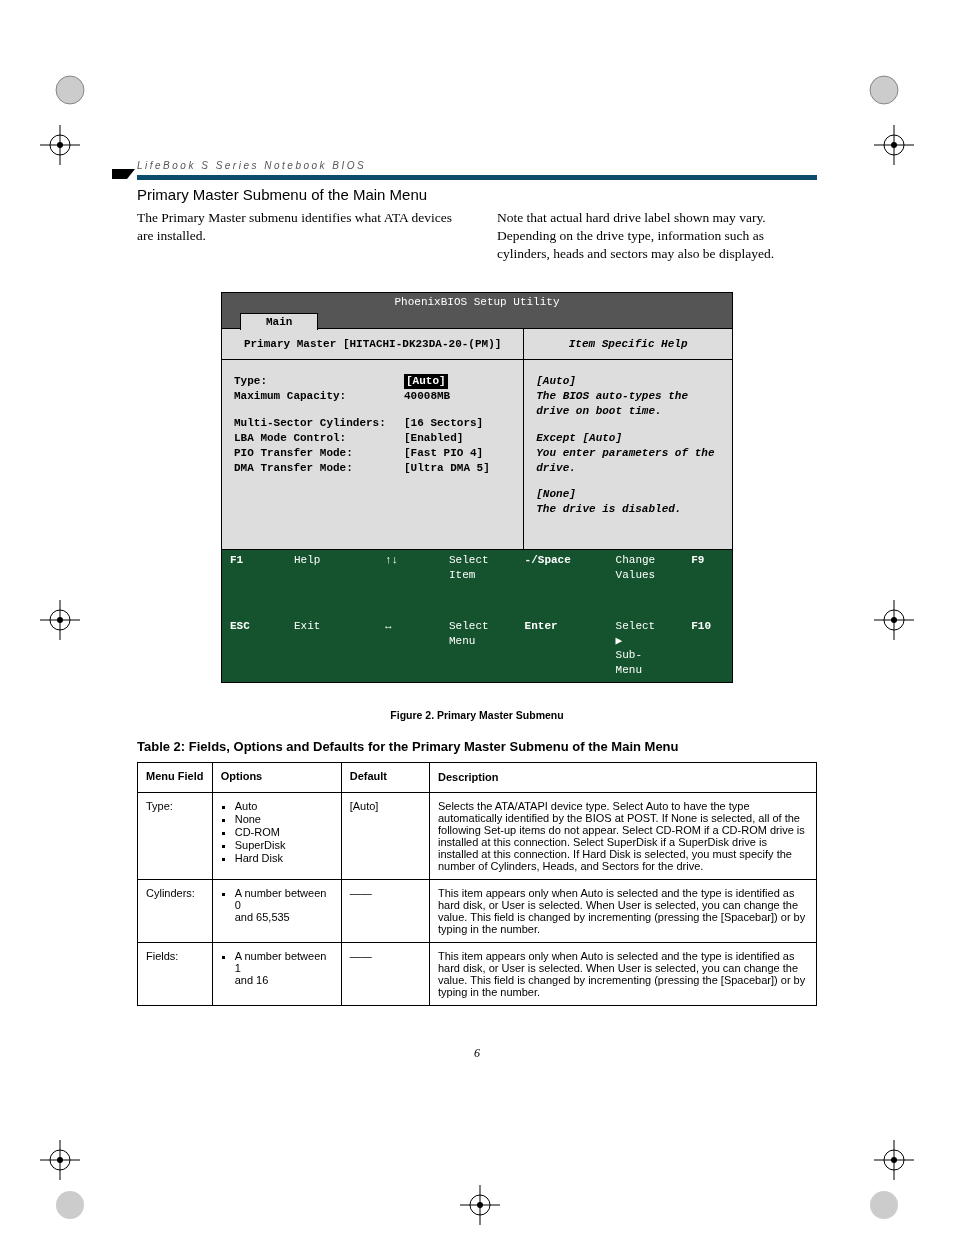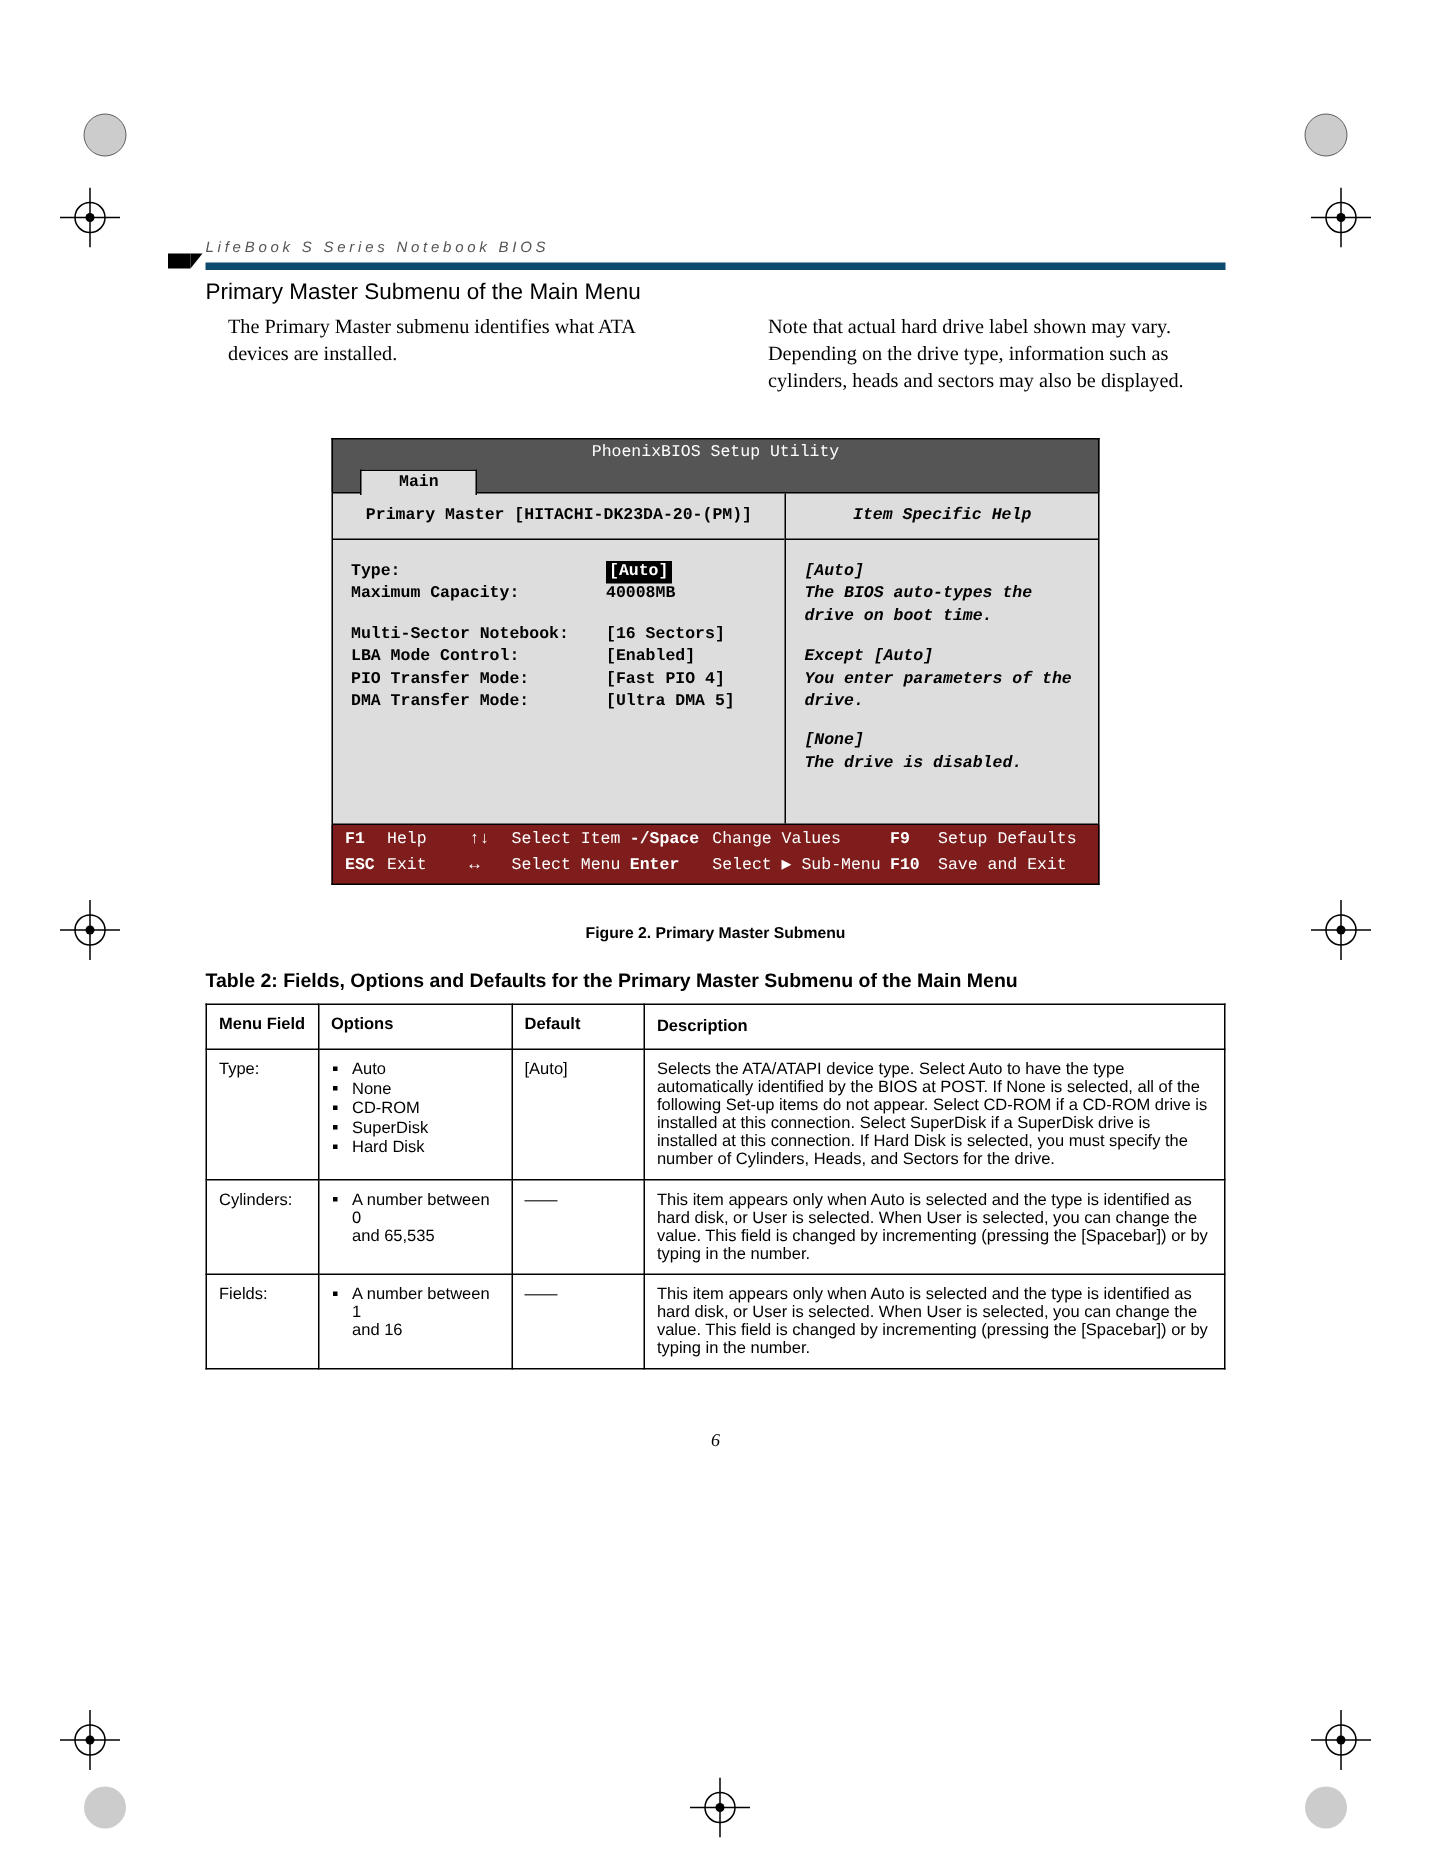--- a/index.html
+++ b/index.html
@@ -51,21 +51,21 @@
     font-size: 15px;
     font-weight: normal;
     margin: 8px 0 6px 0;
   }
   .intro {
     display: flex;
     gap: 40px;
     font-size: 13.5px;
     line-height: 1.35;
   }
-  .intro > div { flex: 1; margin-left: 15px; }
+  .intro > div { flex: 1; }
   .bios-box {
     margin: 28px auto 26px auto;
     width: 512px;
     font-family: "Courier New", Courier, monospace;
     font-size: 11px;
     line-height: 1.35;
     color: #000;
   }
   .bios-titlebar {
     background: #555;
@@ -118,27 +118,28 @@
   .bios-row { display: flex; }
   .bios-row .lbl { width: 170px; font-weight: bold; }
   .bios-row .val { font-weight: bold; }
   .bios-row .val.sel { background:#000;color:#fff;padding:0 2px;}
   .bios-help {
     padding: 14px 12px 20px 12px;
     font-weight: bold;
   }
   .bios-help p { margin: 0 0 12px 0; }
   .bios-footer {
-    background:#7f1d1d;color:#fff;
+    background:#14532d;color:#fff;
     border:1px solid #000;border-top:none;
     padding:3px 8px 4px 8px;
     display:grid;
     grid-template-columns: 28px 55px 28px auto 55px auto 32px auto;
     row-gap:2px;
     font-weight:normal;
+    gap:36px;
   }
   .bios-footer .k{font-weight:bold;}
   .fig-caption {
     text-align:center;
     font-family: Arial, Helvetica, sans-serif;
     font-size:10.5px;
     font-weight:bold;
     margin: 8px 0 18px 0;
   }
   .table-title{
@@ -261,21 +262,21 @@
           <div class="bios-row">
             <span class="lbl">Type:</span>
             <span class="val sel">[Auto]</span>
           </div>
           <div class="bios-row">
             <span class="lbl">Maximum Capacity:</span>
             <span class="val">40008MB</span>
           </div>
           <div style="height:12px"></div>
           <div class="bios-row">
-            <span class="lbl">Multi-Sector Notebook:</span>
+            <span class="lbl">Multi-Sector Cylinders:</span>
             <span class="val">[16 Sectors]</span>
           </div>
           <div class="bios-row">
             <span class="lbl">LBA Mode Control:</span>
             <span class="val">[Enabled]</span>
           </div>
           <div class="bios-row">
             <span class="lbl">PIO Transfer Mode:</span>
             <span class="val">[Fast PIO 4]</span>
           </div>

